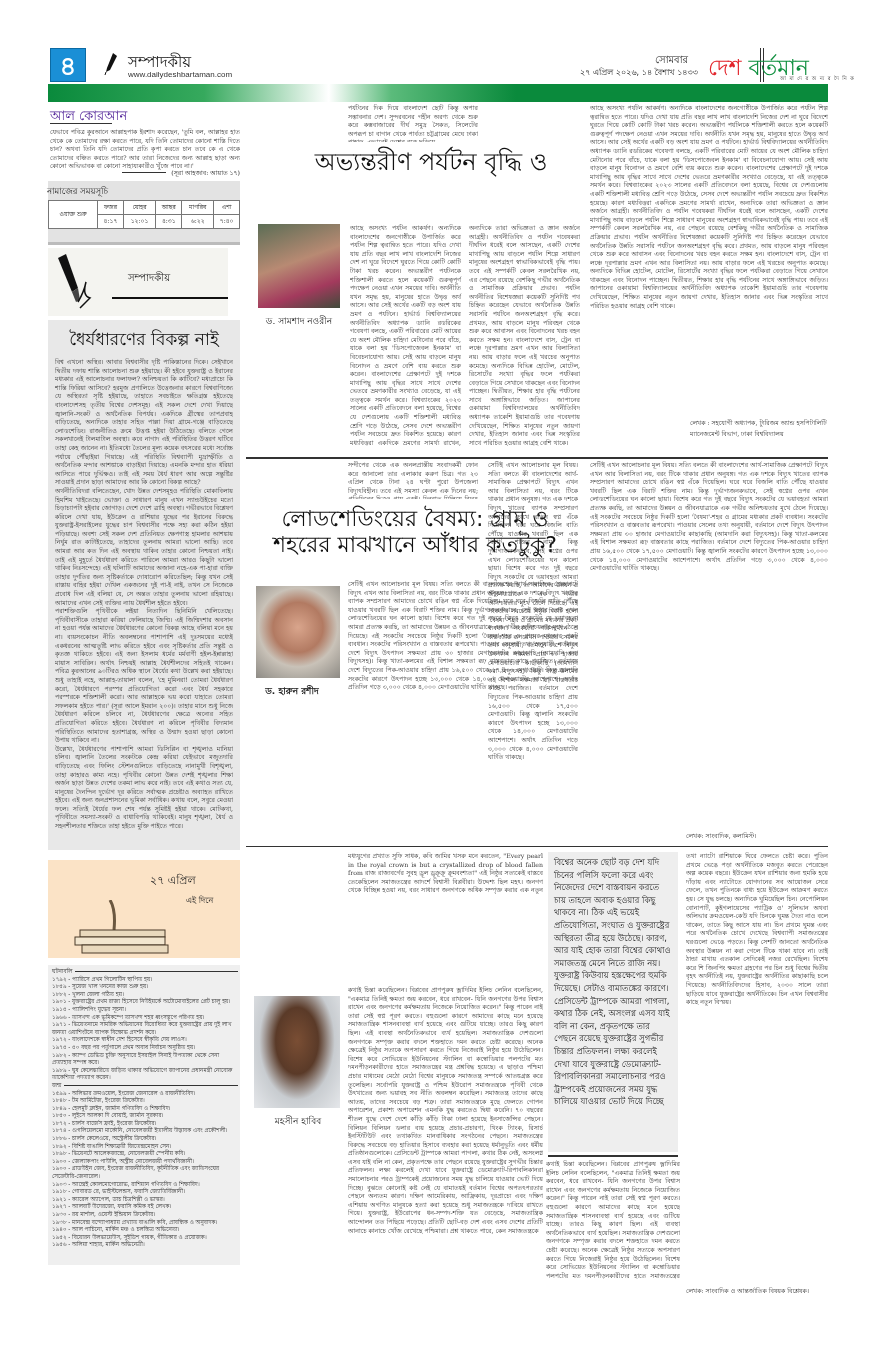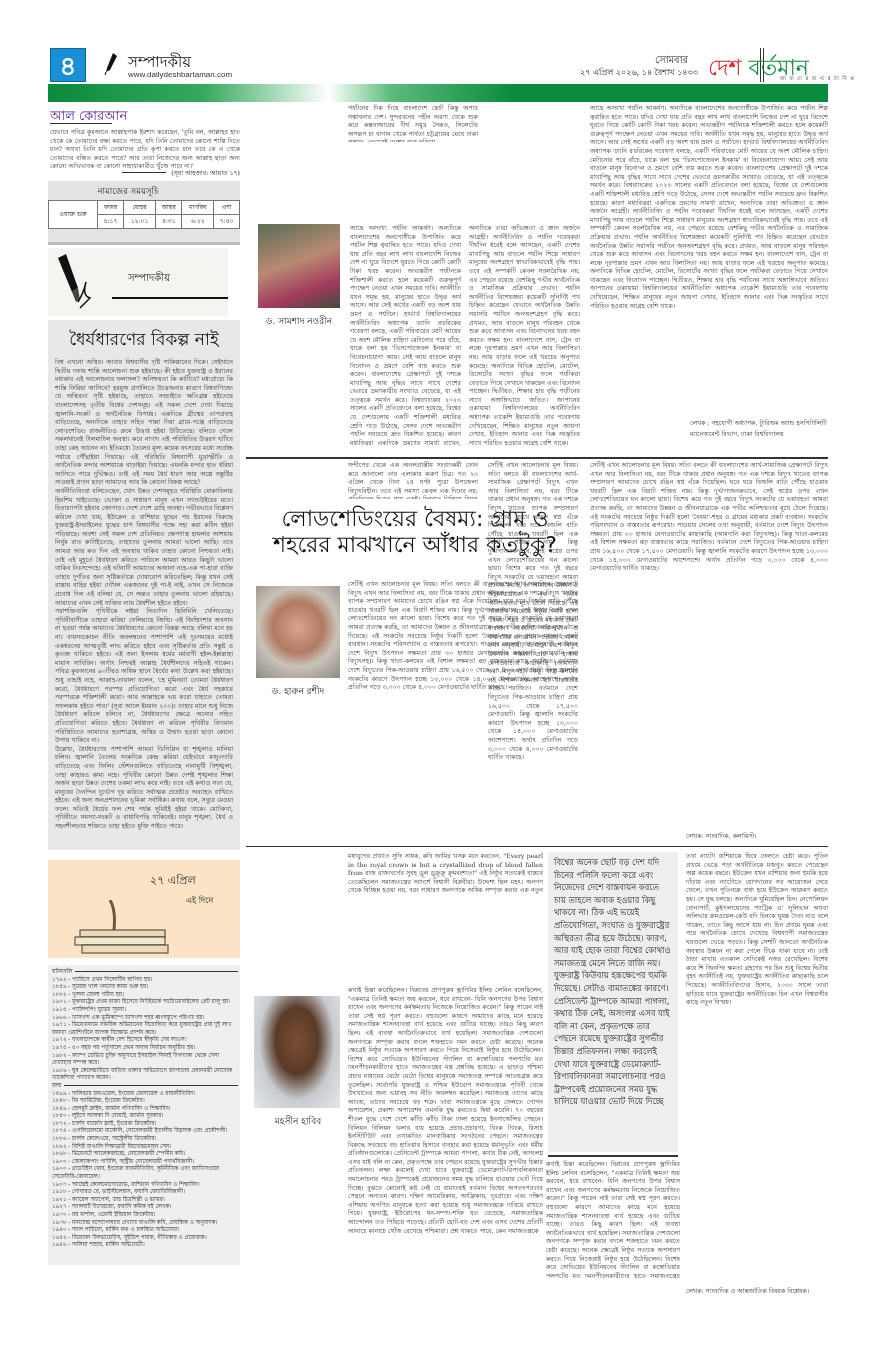--- a/index.html
+++ b/index.html
@@ -17,21 +17,21 @@
   .brand-green { color: #0e8f3e; }
   .brand-tag { left: 780px; top: 75px; font-family: "DejaVu Sans", sans-serif; font-size: 5px; letter-spacing: 1px; color: #333; }
   .green-bar { left: 48px; top: 84px; width: 780px; height: 18px; background: linear-gradient(90deg, #0a8a3c 0%, #36a95d 20%, #ffffff 36%, #5bbb7b 44%, #0a8a3c 60%, #0a8a3c 100%); }
   .col-text { font-family: "DejaVu Serif", serif; font-size: 6.2px; line-height: 8.6px; color: #333; text-align: justify; overflow: hidden; }
   .quran-title { left: 50px; top: 106px; font-family: "DejaVu Sans", sans-serif; font-size: 13px; color: #4c1d95; }
   .quran-underline { left: 50px; top: 123px; width: 62px; height: 1px; background: #333; }
   .quran-body { left: 50px; top: 128px; width: 190px; height: 42px; }
   .quran-ref { left: 150px; top: 168px; font-size: 6.2px; width: 90px; text-align: right; font-family: "DejaVu Serif", serif; }
   .quran-ref-line { left: 122px; top: 172px; width: 44px; height: 1px; background: #333; }
   .prayer-box { left: 48px; top: 181px; width: 192px; height: 64px; background: #e3e3e3; border-bottom: 3px solid #bbb; }
-  .prayer-title { left: 32px; top: 185px; width: 192px; text-align: center; font-family: "DejaVu Sans", sans-serif; font-size: 8.5px; }
+  .prayer-title { left: 47px; top: 185px; width: 192px; font-family: "DejaVu Sans", sans-serif; font-size: 8.5px; }
   table.prayer { position: absolute; left: 48px; top: 200px; width: 192px; border-collapse: collapse; background: #fff; font-family: "DejaVu Sans", sans-serif; font-size: 6px; }
   table.prayer td { border: 1px solid #777; text-align: center; height: 14px; }
   .editorial-banner { left: 48px; top: 248px; width: 180px; height: 68px; background: #f4f4f0; }
   .pen-big { left: 54px; top: 252px; width: 40px; height: 60px; }
   .banner-text { left: 128px; top: 270px; font-family: "DejaVu Sans", sans-serif; font-size: 10px; }
   .banner-line { left: 112px; top: 297px; width: 116px; height: 2px; background: #111; }
   .edit-box { left: 48px; top: 320px; width: 192px; height: 530px; background: #e8e8e8; }
   .edit-title { left: 48px; top: 326px; width: 192px; text-align: center; font-family: "DejaVu Sans", sans-serif; font-size: 17px; color: #111; }
   .edit-body { left: 55px; top: 358px; width: 178px; height: 488px; }
   .day-box { left: 48px; top: 860px; width: 192px; height: 98px; background: #fbe3c6; }
@@ -168,36 +168,37 @@
       <div>১৯৩০ - রয় মার্শাল, ওয়েস্ট ইন্ডিয়ান ক্রিকেটার।</div>
       <div>১৯৩৮ - মানবেন্দ্র বন্দ্যোপাধ্যায় প্রখ্যাত বাঙালি কবি, প্রাবন্ধিক ও অনুবাদক।</div>
       <div>১৯৪০ - আল পাচিনো, মার্কিন মঞ্চ ও চলচ্চিত্র অভিনেতা।</div>
       <div>১৯৫২ - বিয়োরন উলভায়েউস, সুইডিশ গায়ক, গীতিকার ও প্রযোজক।</div>
       <div>১৯৫৬ - অলিয়া শাহার, মার্কিন অভিনেত্রী।</div>
     </div>
 </div>
 
 <div class="abs col-text" style="left:348px; top:104px; width:130px; height:38px;">পর্যটনের দিক দিয়ে বাংলাদেশ ছোট কিন্তু অপার সম্ভাবনার দেশ। সুন্দরবনের গহীন অরণ্য থেকে শুরু করে কক্সবাজারের দীর্ঘ সমুদ্র সৈকত, সিলেটের অপরূপ চা বাগান থেকে পার্বত্য চট্টগ্রামের মেঘে ঢাকা পাহাড়, এভাবেই দেশের বুকে ছড়িয়ে</div>
 <div class="abs headline h1a">
+  <div>অভ্যন্তরীণ পর্যটন বৃদ্ধি ও</div>
 </div>
 <div class="abs photo" style="left:258px; top:224px; width:82px; height:84px; background:linear-gradient(160deg,#5b6d55 0%,#b88a73 45%,#a33a5d 75%,#3f4b3a 100%);"></div>
 <div class="abs author" style="left:244px; top:314px; width:110px; text-align:center;">ড. সামশাদ নওরীন</div>
 <div class="abs col-text" style="left:350px; top:224px; width:230px; height:228px; column-count:2; column-gap:8px;">আছে অসংখ্য পর্যটন আকর্ষণ। অন্যদিকে বাংলাদেশের জনগোষ্ঠীকে উপার্জিত করে পর্যটন শিল্প ত্বরান্বিত হতে পারে। যদিও দেখা যায় প্রতি বছর লাখ লাখ বাংলাদেশি নিজের দেশ না ঘুরে বিদেশে ঘুরতে গিয়ে কোটি কোটি টাকা খরচ করেন। অভ্যন্তরীণ পর্যটনকে শক্তিশালী করতে হলে কয়েকটি গুরুত্বপূর্ণ পদক্ষেপ নেওয়া এখন সময়ের দাবি। অর্থনীতি যখন সমৃদ্ধ হয়, মানুষের হাতে উদ্বৃত্ত অর্থ আসে। আর সেই অর্থের একটি বড় অংশ যায় ভ্রমণ ও পর্যটনে। হার্ভার্ড বিশ্ববিদ্যালয়ের অর্থনীতিবিদ অধ্যাপক ড্যানি রডরিকের গবেষণা বলছে, একটি পরিবারের মোট আয়ের যে অংশ মৌলিক চাহিদা মেটানোর পরে বাঁচে, যাকে বলা হয় 'ডিসপোজেবল ইনকাম' বা বিবেচনাযোগ্য আয়। সেই আয় বাড়লে মানুষ বিনোদন ও ভ্রমণে বেশি ব্যয় করতে শুরু করেন। বাংলাদেশের প্রেক্ষাপটে দুই দশকে মাথাপিছু আয় বৃদ্ধির সাথে সাথে দেশের ভেতরে ভ্রমণকারীর সংখ্যাও বেড়েছে, যা এই তত্ত্বকে সমর্থন করে। বিশ্বব্যাংকের ২০২৩ সালের একটি প্রতিবেদনে বলা হয়েছে, বিশ্বের যে দেশগুলোয় একটি শক্তিশালী মধ্যবিত্ত শ্রেণি গড়ে উঠেছে, সেসব দেশে অভ্যন্তরীণ পর্যটন সবচেয়ে দ্রুত বিকশিত হয়েছে। কারণ মধ্যবিত্তরা একদিকে ভ্রমণের সামর্থ্য রাখেন, অন্যদিকে তারা অভিজ্ঞতা ও জ্ঞান অর্জনে আগ্রহী। অর্থনীতিবিদ ও পর্যটন গবেষকরা দীর্ঘদিন ধরেই বলে আসছেন, একটি দেশের মাথাপিছু আয় বাড়লে পর্যটন শিল্পে সাধারণ মানুষের অংশগ্রহণ স্বাভাবিকভাবেই বৃদ্ধি পায়। তবে এই সম্পর্কটি কেবল সরলরৈখিক নয়, এর পেছনে রয়েছে বেশকিছু গভীর অর্থনৈতিক ও সামাজিক প্রক্রিয়ার প্রভাব। পর্যটন অর্থনীতির বিশেষজ্ঞরা কয়েকটি সুনির্দিষ্ট পথ চিহ্নিত করেছেন যেভাবে অর্থনৈতিক উন্নতি সরাসরি পর্যটনে জনঅংশগ্রহণ বৃদ্ধি করে। প্রথমত, আয় বাড়লে মানুষ পরিবহন থেকে শুরু করে আবাসন এবং বিনোদনের খরচ বহন করতে সক্ষম হন। বাংলাদেশে বাস, ট্রেন বা লঞ্চে দূরপাল্লার ভ্রমণ এখন আর বিলাসিতা নয়। আয় বাড়ার ফলে এই খরচের অনুপাত কমেছে। অন্যদিকে বিভিন্ন হোটেল, মোটেল, রিসোর্টের সংখ্যা বৃদ্ধির ফলে পর্যটকরা বেড়াতে গিয়ে সেখানে থাকছেন এবং বিনোদন পাচ্ছেন। দ্বিতীয়ত, শিক্ষার হার বৃদ্ধি পর্যটনের সাথে অঙ্গাঙ্গিভাবে জড়িত। জাপানের ওকায়ামা বিশ্ববিদ্যালয়ের অর্থনীতিবিদ অধ্যাপক তাকেশি ইয়ামাগুচি তার গবেষণায় দেখিয়েছেন, শিক্ষিত মানুষের নতুন জায়গা দেখার, ইতিহাস জানার এবং ভিন্ন সংস্কৃতির সাথে পরিচিত হওয়ার আগ্রহ বেশি থাকে।</div>
 <div class="abs col-text" style="left:590px; top:104px; width:238px; height:315px;">আছে অসংখ্য পর্যটন আকর্ষণ। অন্যদিকে বাংলাদেশের জনগোষ্ঠীকে উপার্জিত করে পর্যটন শিল্প ত্বরান্বিত হতে পারে। যদিও দেখা যায় প্রতি বছর লাখ লাখ বাংলাদেশি নিজের দেশ না ঘুরে বিদেশে ঘুরতে গিয়ে কোটি কোটি টাকা খরচ করেন। অভ্যন্তরীণ পর্যটনকে শক্তিশালী করতে হলে কয়েকটি গুরুত্বপূর্ণ পদক্ষেপ নেওয়া এখন সময়ের দাবি। অর্থনীতি যখন সমৃদ্ধ হয়, মানুষের হাতে উদ্বৃত্ত অর্থ আসে। আর সেই অর্থের একটি বড় অংশ যায় ভ্রমণ ও পর্যটনে। হার্ভার্ড বিশ্ববিদ্যালয়ের অর্থনীতিবিদ অধ্যাপক ড্যানি রডরিকের গবেষণা বলছে, একটি পরিবারের মোট আয়ের যে অংশ মৌলিক চাহিদা মেটানোর পরে বাঁচে, যাকে বলা হয় 'ডিসপোজেবল ইনকাম' বা বিবেচনাযোগ্য আয়। সেই আয় বাড়লে মানুষ বিনোদন ও ভ্রমণে বেশি ব্যয় করতে শুরু করেন। বাংলাদেশের প্রেক্ষাপটে দুই দশকে মাথাপিছু আয় বৃদ্ধির সাথে সাথে দেশের ভেতরে ভ্রমণকারীর সংখ্যাও বেড়েছে, যা এই তত্ত্বকে সমর্থন করে। বিশ্বব্যাংকের ২০২৩ সালের একটি প্রতিবেদনে বলা হয়েছে, বিশ্বের যে দেশগুলোয় একটি শক্তিশালী মধ্যবিত্ত শ্রেণি গড়ে উঠেছে, সেসব দেশে অভ্যন্তরীণ পর্যটন সবচেয়ে দ্রুত বিকশিত হয়েছে। কারণ মধ্যবিত্তরা একদিকে ভ্রমণের সামর্থ্য রাখেন, অন্যদিকে তারা অভিজ্ঞতা ও জ্ঞান অর্জনে আগ্রহী। অর্থনীতিবিদ ও পর্যটন গবেষকরা দীর্ঘদিন ধরেই বলে আসছেন, একটি দেশের মাথাপিছু আয় বাড়লে পর্যটন শিল্পে সাধারণ মানুষের অংশগ্রহণ স্বাভাবিকভাবেই বৃদ্ধি পায়। তবে এই সম্পর্কটি কেবল সরলরৈখিক নয়, এর পেছনে রয়েছে বেশকিছু গভীর অর্থনৈতিক ও সামাজিক প্রক্রিয়ার প্রভাব। পর্যটন অর্থনীতির বিশেষজ্ঞরা কয়েকটি সুনির্দিষ্ট পথ চিহ্নিত করেছেন যেভাবে অর্থনৈতিক উন্নতি সরাসরি পর্যটনে জনঅংশগ্রহণ বৃদ্ধি করে। প্রথমত, আয় বাড়লে মানুষ পরিবহন থেকে শুরু করে আবাসন এবং বিনোদনের খরচ বহন করতে সক্ষম হন। বাংলাদেশে বাস, ট্রেন বা লঞ্চে দূরপাল্লার ভ্রমণ এখন আর বিলাসিতা নয়। আয় বাড়ার ফলে এই খরচের অনুপাত কমেছে। অন্যদিকে বিভিন্ন হোটেল, মোটেল, রিসোর্টের সংখ্যা বৃদ্ধির ফলে পর্যটকরা বেড়াতে গিয়ে সেখানে থাকছেন এবং বিনোদন পাচ্ছেন। দ্বিতীয়ত, শিক্ষার হার বৃদ্ধি পর্যটনের সাথে অঙ্গাঙ্গিভাবে জড়িত। জাপানের ওকায়ামা বিশ্ববিদ্যালয়ের অর্থনীতিবিদ অধ্যাপক তাকেশি ইয়ামাগুচি তার গবেষণায় দেখিয়েছেন, শিক্ষিত মানুষের নতুন জায়গা দেখার, ইতিহাস জানার এবং ভিন্ন সংস্কৃতির সাথে পরিচিত হওয়ার আগ্রহ বেশি থাকে।</div>
 <div class="abs byline" style="left:690px; top:418px; width:138px;">লেখক : সহযোগী অধ্যাপক, ট্যুরিজম অ্যান্ড হসপিটালিটি ম্যানেজমেন্ট বিভাগ, ঢাকা বিশ্ববিদ্যালয়</div>
 
 <div class="abs hr-thick" style="left:246px; top:457px; width:582px;"></div>
 
 <div class="abs col-text" style="left:348px; top:461px; width:130px; height:38px;">সন্দীপের থেকে এক অনলপ্রান্তীয় সংবাদকর্মী ফোন করে জানালো তার এলাকার করুণ চিত্র। গত ২৩ এপ্রিল থেকে টানা ২৪ ঘণ্টা পুরো উপজেলা বিদ্যুৎবিহীন। তবে এই সমস্যা কেবল এক দিনের নয়; প্রতিদিনের চিত্রও প্রায় একই। দিনরাত মিলিয়ে বিদ্যুৎ থাকে মাত্র ৩ থেকে ৪ ঘণ্টা। পরিস্থিতি এমন দাঁড়িয়েছে যে মানুষ এখন বলে না 'বিদ্যুৎ গেল', বরং 'কখন আসে'।</div>
 <div class="abs headline" style="left:250px; top:506px; width:330px; font-size:22px;">
   <div>লোডশেডিংয়ের বৈষম্য: গ্রাম ও</div>
   <div>শহরের মাঝখানে আঁধার কতটুকু?</div>
 </div>
 <div class="abs photo" style="left:256px; top:586px; width:84px; height:92px; background:radial-gradient(circle at 50% 45%,#d9a58c 0%,#b27a62 38%,#c9c2b8 60%,#8d8a84 100%);"></div>
-<div class="abs author" style="left:250px; top:684px; width:96px;">ড. হারুন রশীদ</div>
+<div class="abs author" style="left:244px; top:684px; width:96px;font-weight:bold;">ড. হারুন রশীদ</div>
 <div class="abs col-text" style="left:348px; top:580px; width:230px; height:270px;">সেটিই এখন আলোচনার মূল বিষয়। সত্যি বলতে কী বাংলাদেশের আর্থ-সামাজিক প্রেক্ষাপটে বিদ্যুৎ এখন আর বিলাসিতা নয়, বরং টিকে থাকার প্রধান অনুষঙ্গ। গত এক দশকে বিদ্যুৎ খাতের ব্যাপক সম্প্রসারণ আমাদের চোখে রঙিন স্বপ্ন এঁকে দিয়েছিল। ঘরে ঘরে বিজলি বাতি পৌঁছে যাওয়ার খবরটি ছিল এক বিরাট শক্তির নাম। কিন্তু দুর্ভাগ্যজনকভাবে, সেই স্বপ্নের ওপর এখন লোডশেডিংয়ের ঘন কালো ছায়া। বিশেষ করে গত দুই বছরে বিদ্যুৎ সংকটের যে ভয়াবহতা আমরা প্রত্যক্ষ করছি, তা আমাদের উন্নয়ন ও জীবনযাত্রাকে এক গভীর অনিশ্চয়তার মুখে ঠেলে দিয়েছে। এই সংকটের সবচেয়ে নিষ্ঠুর দিকটি হলো 'বৈষম্য'-শহর ও গ্রামের মধ্যকার প্রকট ব্যবধান। সংকটের পরিসংখ্যান ও বাস্তবতার রূপরেখা। পাওয়ার সেলের তথ্য অনুযায়ী, বর্তমানে দেশে বিদ্যুৎ উৎপাদন সক্ষমতা প্রায় ৩০ হাজার মেগাওয়াটের কাছাকাছি (আমদানি করা বিদ্যুৎসহ)। কিন্তু খাতা-কলমের এই বিশাল সক্ষমতা রূঢ় বাস্তবতার কাছে পরাজিত। বর্তমানে দেশে বিদ্যুতের পিক-আওয়ার চাহিদা প্রায় ১৬,৫০০ থেকে ১৭,৫০০ মেগাওয়াট। কিন্তু জ্বালানি সংকটের কারণে উৎপাদন হচ্ছে ১৩,০০০ থেকে ১৪,০০০ মেগাওয়াটের আশেপাশে। অর্থাৎ প্রতিদিন গড়ে ৩,০০০ থেকে ৪,০০০ মেগাওয়াটের ঘাটতি থাকছে।</div>
 <div class="abs col-text" style="left:488px; top:461px; width:90px; height:390px;">সেটিই এখন আলোচনার মূল বিষয়। সত্যি বলতে কী বাংলাদেশের আর্থ-সামাজিক প্রেক্ষাপটে বিদ্যুৎ এখন আর বিলাসিতা নয়, বরং টিকে থাকার প্রধান অনুষঙ্গ। গত এক দশকে বিদ্যুৎ খাতের ব্যাপক সম্প্রসারণ আমাদের চোখে রঙিন স্বপ্ন এঁকে দিয়েছিল। ঘরে ঘরে বিজলি বাতি পৌঁছে যাওয়ার খবরটি ছিল এক বিরাট শক্তির নাম। কিন্তু দুর্ভাগ্যজনকভাবে, সেই স্বপ্নের ওপর এখন লোডশেডিংয়ের ঘন কালো ছায়া। বিশেষ করে গত দুই বছরে বিদ্যুৎ সংকটের যে ভয়াবহতা আমরা প্রত্যক্ষ করছি, তা আমাদের উন্নয়ন ও জীবনযাত্রাকে এক গভীর অনিশ্চয়তার মুখে ঠেলে দিয়েছে। এই সংকটের সবচেয়ে নিষ্ঠুর দিকটি হলো 'বৈষম্য'-শহর ও গ্রামের মধ্যকার প্রকট ব্যবধান। সংকটের পরিসংখ্যান ও বাস্তবতার রূপরেখা। পাওয়ার সেলের তথ্য অনুযায়ী, বর্তমানে দেশে বিদ্যুৎ উৎপাদন সক্ষমতা প্রায় ৩০ হাজার মেগাওয়াটের কাছাকাছি (আমদানি করা বিদ্যুৎসহ)। কিন্তু খাতা-কলমের এই বিশাল সক্ষমতা রূঢ় বাস্তবতার কাছে পরাজিত। বর্তমানে দেশে বিদ্যুতের পিক-আওয়ার চাহিদা প্রায় ১৬,৫০০ থেকে ১৭,৫০০ মেগাওয়াট। কিন্তু জ্বালানি সংকটের কারণে উৎপাদন হচ্ছে ১৩,০০০ থেকে ১৪,০০০ মেগাওয়াটের আশেপাশে। অর্থাৎ প্রতিদিন গড়ে ৩,০০০ থেকে ৪,০০০ মেগাওয়াটের ঘাটতি থাকছে।</div>
 <div class="abs col-text" style="left:590px; top:461px; width:238px; height:372px;">সেটিই এখন আলোচনার মূল বিষয়। সত্যি বলতে কী বাংলাদেশের আর্থ-সামাজিক প্রেক্ষাপটে বিদ্যুৎ এখন আর বিলাসিতা নয়, বরং টিকে থাকার প্রধান অনুষঙ্গ। গত এক দশকে বিদ্যুৎ খাতের ব্যাপক সম্প্রসারণ আমাদের চোখে রঙিন স্বপ্ন এঁকে দিয়েছিল। ঘরে ঘরে বিজলি বাতি পৌঁছে যাওয়ার খবরটি ছিল এক বিরাট শক্তির নাম। কিন্তু দুর্ভাগ্যজনকভাবে, সেই স্বপ্নের ওপর এখন লোডশেডিংয়ের ঘন কালো ছায়া। বিশেষ করে গত দুই বছরে বিদ্যুৎ সংকটের যে ভয়াবহতা আমরা প্রত্যক্ষ করছি, তা আমাদের উন্নয়ন ও জীবনযাত্রাকে এক গভীর অনিশ্চয়তার মুখে ঠেলে দিয়েছে। এই সংকটের সবচেয়ে নিষ্ঠুর দিকটি হলো 'বৈষম্য'-শহর ও গ্রামের মধ্যকার প্রকট ব্যবধান। সংকটের পরিসংখ্যান ও বাস্তবতার রূপরেখা। পাওয়ার সেলের তথ্য অনুযায়ী, বর্তমানে দেশে বিদ্যুৎ উৎপাদন সক্ষমতা প্রায় ৩০ হাজার মেগাওয়াটের কাছাকাছি (আমদানি করা বিদ্যুৎসহ)। কিন্তু খাতা-কলমের এই বিশাল সক্ষমতা রূঢ় বাস্তবতার কাছে পরাজিত। বর্তমানে দেশে বিদ্যুতের পিক-আওয়ার চাহিদা প্রায় ১৬,৫০০ থেকে ১৭,৫০০ মেগাওয়াট। কিন্তু জ্বালানি সংকটের কারণে উৎপাদন হচ্ছে ১৩,০০০ থেকে ১৪,০০০ মেগাওয়াটের আশেপাশে। অর্থাৎ প্রতিদিন গড়ে ৩,০০০ থেকে ৪,০০০ মেগাওয়াটের ঘাটতি থাকছে।</div>
 <div class="abs byline" style="left:686px; top:831px;">লেখক: সাংবাদিক, কলামিস্ট।</div>
 
 <div class="abs hr-thick" style="left:246px; top:846px; width:582px; height:1px;"></div>
 
 <div class="abs col-text" style="left:348px; top:852px; width:195px; height:42px;">মধ্যযুগের প্রখ্যাত সুফি সাধক, কবি জামির খসরু মনে করতেন, "Every pearl in the royal crown is but a crystallized drop of blood fallen from রাজ রাজ্যবর্গের সুবহ ড্রূল ড্রূক্রূক্রূ ক্রূমবংশ্যতা" এই নিষ্ঠুর সত্যকেই বাস্তবে তেকেছিলেন সমাজতন্ত্রের আদর্শে বিশ্বাসী বিপ্লবীরা। উদ্দেশ্য ছিল মহৎ। জনগণ থেকে বিচ্ছিন্ন হওয়া নয়, বরং সাধারণ জনগণকে অধিক সম্পৃক্ত করার এক নতুন রাষ্ট্রব্যবস্থার</div>
 <div class="abs headline" style="left:250px; top:900px; width:300px; font-size:22px;">
 </div>

